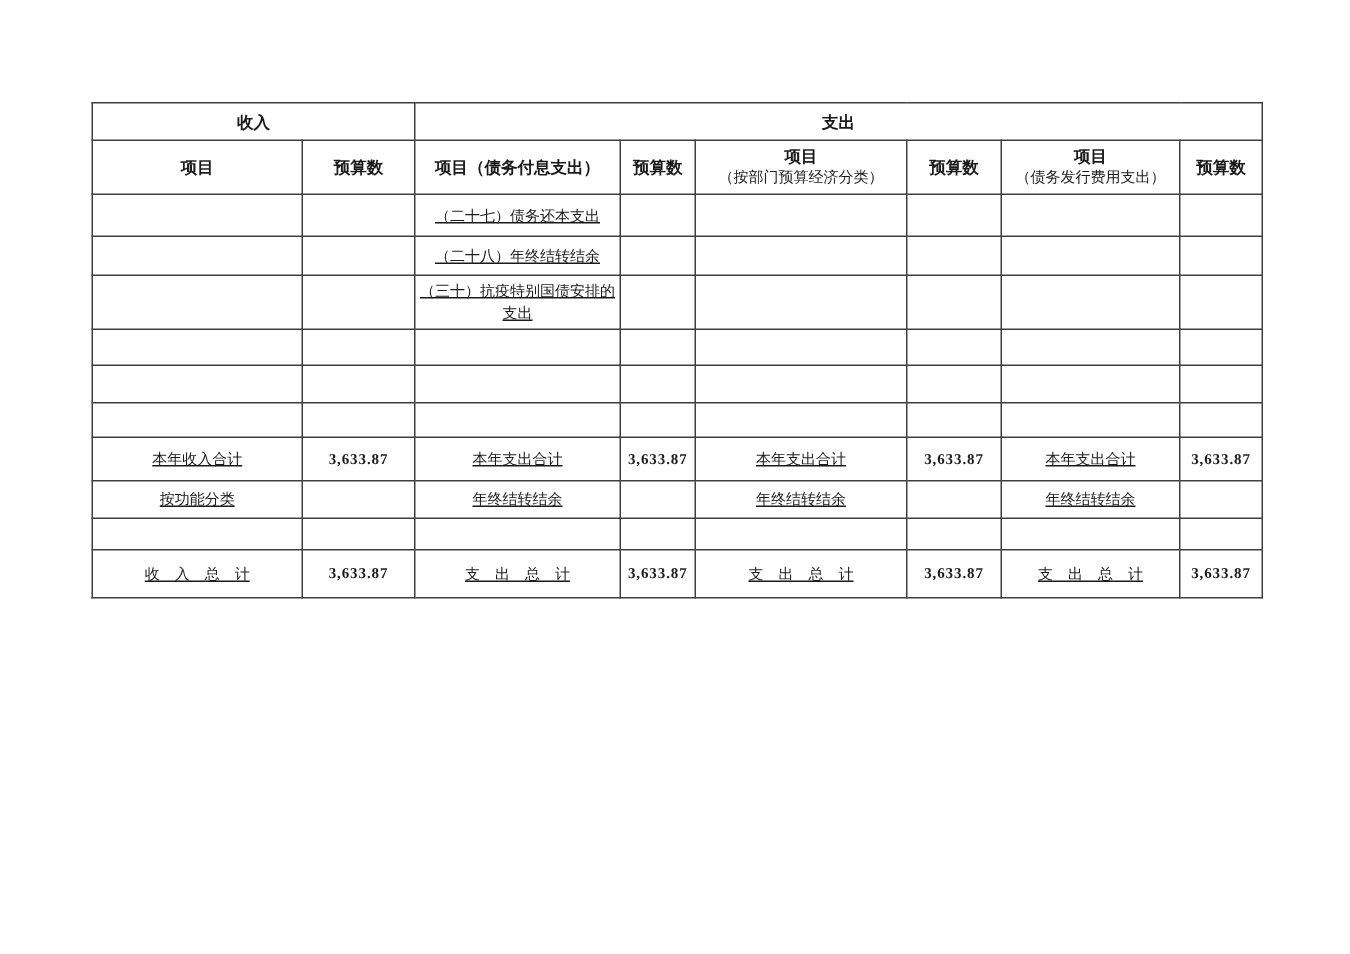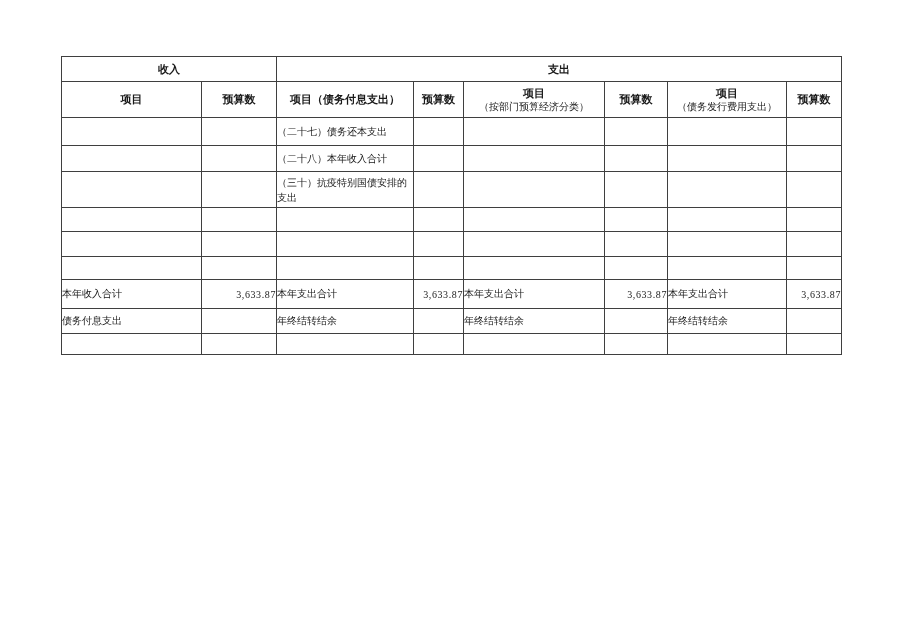--- a/index.html
+++ b/index.html
@@ -3,36 +3,36 @@
 <meta charset="utf-8">
 <style>
   html,body{margin:0;padding:0;}
   body{
     width:900px;height:636px;background:#ffffff;
     font-family:"Liberation Serif","DejaVu Serif",serif;
     color:#1a1a1a;
   }
   .page{position:relative;width:900px;height:636px;background:#ffffff;overflow:hidden;}
   table.budget{
-    position:absolute;left:61px;top:56px;
+    position:absolute;left:61px;top:68px;
     border-collapse:collapse;table-layout:fixed;width:781px;border-radius:23px;
   }
   table.budget th, table.budget td{
     border:1px solid #3f3f3f;
     padding:0;
     vertical-align:middle;
     overflow:hidden;
   }
   th{font-weight:bold;font-size:11px;text-align:center;white-space:nowrap;}
   th .sub{font-size:10px;font-weight:normal;line-height:14px;}
   th .main{line-height:14px;}
   td{font-size:10px;}
-  td.lbl{text-align:left;padding:0 2px;white-space:nowrap;}
+  td.lbl{text-align:center;padding:0 2px;white-space:nowrap;text-decoration:underline;}
   td.lbl.wrap{white-space:normal;line-height:15px;}
-  td.num{text-align:right;padding:0 2px;letter-spacing:0.6px;white-space:nowrap;}
+  td.num{text-align:center;padding:0 2px;letter-spacing:0.6px;white-space:nowrap;font-weight:bold;}
   tr.hG{height:25px;}
   tr.hC{height:36px;}
   tr.b0{height:28px;} tr.b1{height:26px;} tr.b2{height:25px;} tr.b3{height:36px;}
   tr.b4{height:24px;} tr.b5{height:25px;} tr.b6{height:23px;} tr.b7{height:29px;}
   tr.b8{height:25px;} tr.b9{height:21px;} tr.b10{height:32px;}
 </style>
 </head>
 <body>
 
 <div class="page">
@@ -75,21 +75,21 @@
         <td class="lbl">（二十七）债务还本支出</td>
         <td class="num"></td>
         <td class="lbl"></td>
         <td class="num"></td>
         <td class="lbl"></td>
         <td class="num"></td>
       </tr>
       <tr class="b1">
         <td class="lbl"></td>
         <td class="num"></td>
-        <td class="lbl">（二十八）本年收入合计</td>
+        <td class="lbl">（二十八）年终结转结余</td>
         <td class="num"></td>
         <td class="lbl"></td>
         <td class="num"></td>
         <td class="lbl"></td>
         <td class="num"></td>
       </tr>
       <tr class="b3">
         <td class="lbl"></td>
         <td class="num"></td>
         <td class="lbl wrap">（三十）抗疫特别国债安排的支出</td>
@@ -133,34 +133,44 @@
         <td class="lbl">本年收入合计</td>
         <td class="num">3,633.87</td>
         <td class="lbl">本年支出合计</td>
         <td class="num">3,633.87</td>
         <td class="lbl">本年支出合计</td>
         <td class="num">3,633.87</td>
         <td class="lbl">本年支出合计</td>
         <td class="num">3,633.87</td>
       </tr>
       <tr class="b8">
-        <td class="lbl">债务付息支出</td>
+        <td class="lbl">按功能分类</td>
         <td class="num"></td>
         <td class="lbl">年终结转结余</td>
         <td class="num"></td>
         <td class="lbl">年终结转结余</td>
         <td class="num"></td>
         <td class="lbl">年终结转结余</td>
         <td class="num"></td>
       </tr>
       <tr class="b9">
         <td class="lbl"></td>
         <td class="num"></td>
         <td class="lbl"></td>
         <td class="num"></td>
         <td class="lbl"></td>
         <td class="num"></td>
         <td class="lbl"></td>
         <td class="num"></td>
       </tr>
+      <tr class="b10">
+        <td class="lbl">收　入　总　计</td>
+        <td class="num">3,633.87</td>
+        <td class="lbl">支　出　总　计</td>
+        <td class="num">3,633.87</td>
+        <td class="lbl">支　出　总　计</td>
+        <td class="num">3,633.87</td>
+        <td class="lbl">支　出　总　计</td>
+        <td class="num">3,633.87</td>
+      </tr>
     </tbody>
   </table>
 </div>
 
 </body></html>

